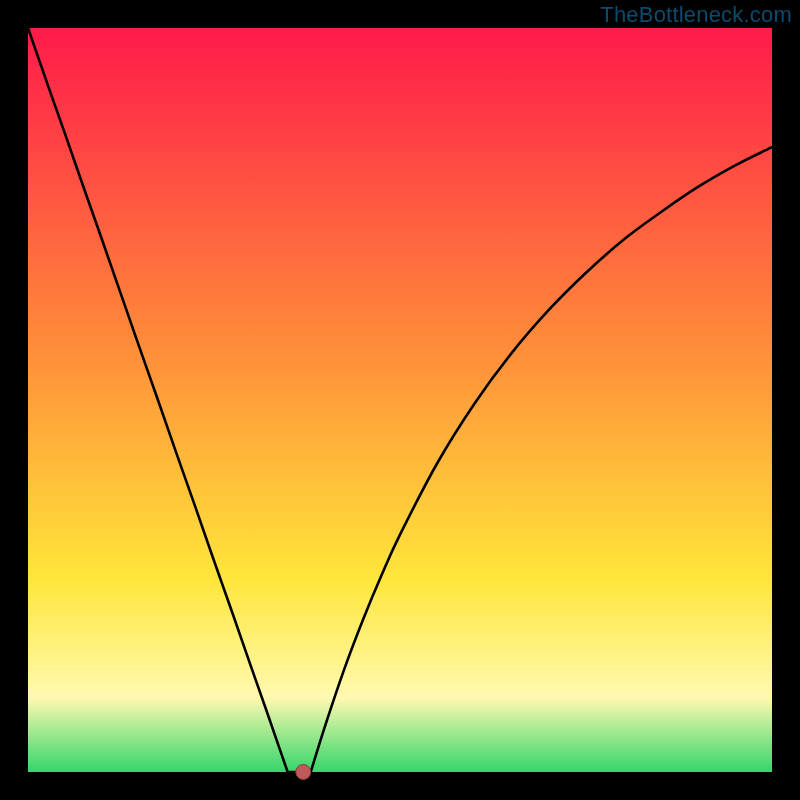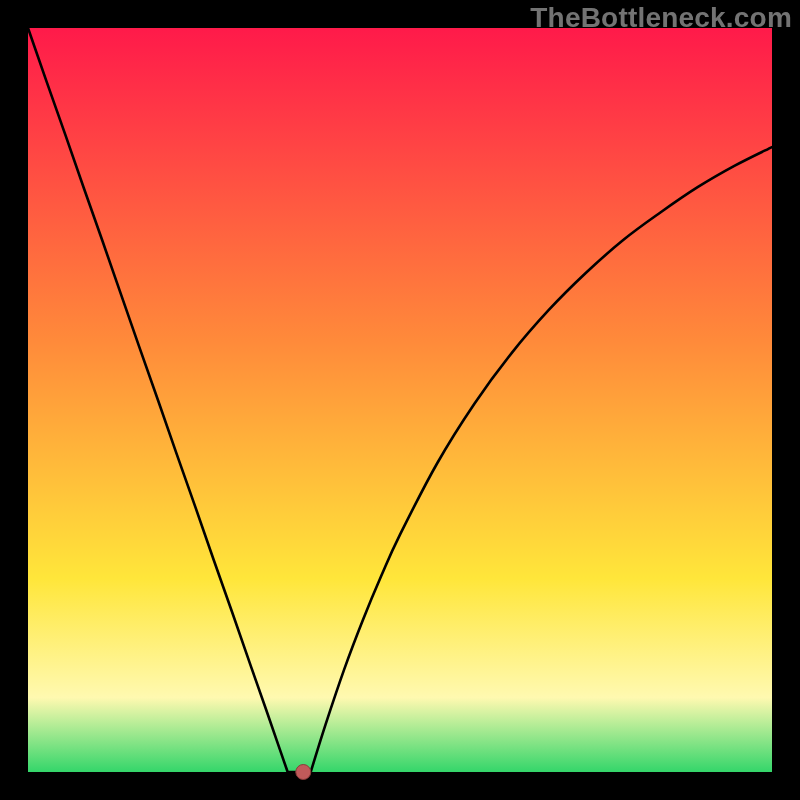--- a/index.html
+++ b/index.html
@@ -13,23 +13,23 @@
   }
   .wrap {
     position: relative;
     width: 800px;
     height: 800px;
   }
   .watermark {
     position: absolute;
     top: 2px;
     right: 8px;
-    font-size: 28px;
-    font-weight: 700;
-    color: #737373;
+    font-size: 22px;
+    font-weight: 400;
+    color: #0c4a6e;
     z-index: 10;
     letter-spacing: 0.2px;
   }
   svg.chart {
     position: absolute;
     left: 0;
     top: 0;
   }
 </style>
 </head>

